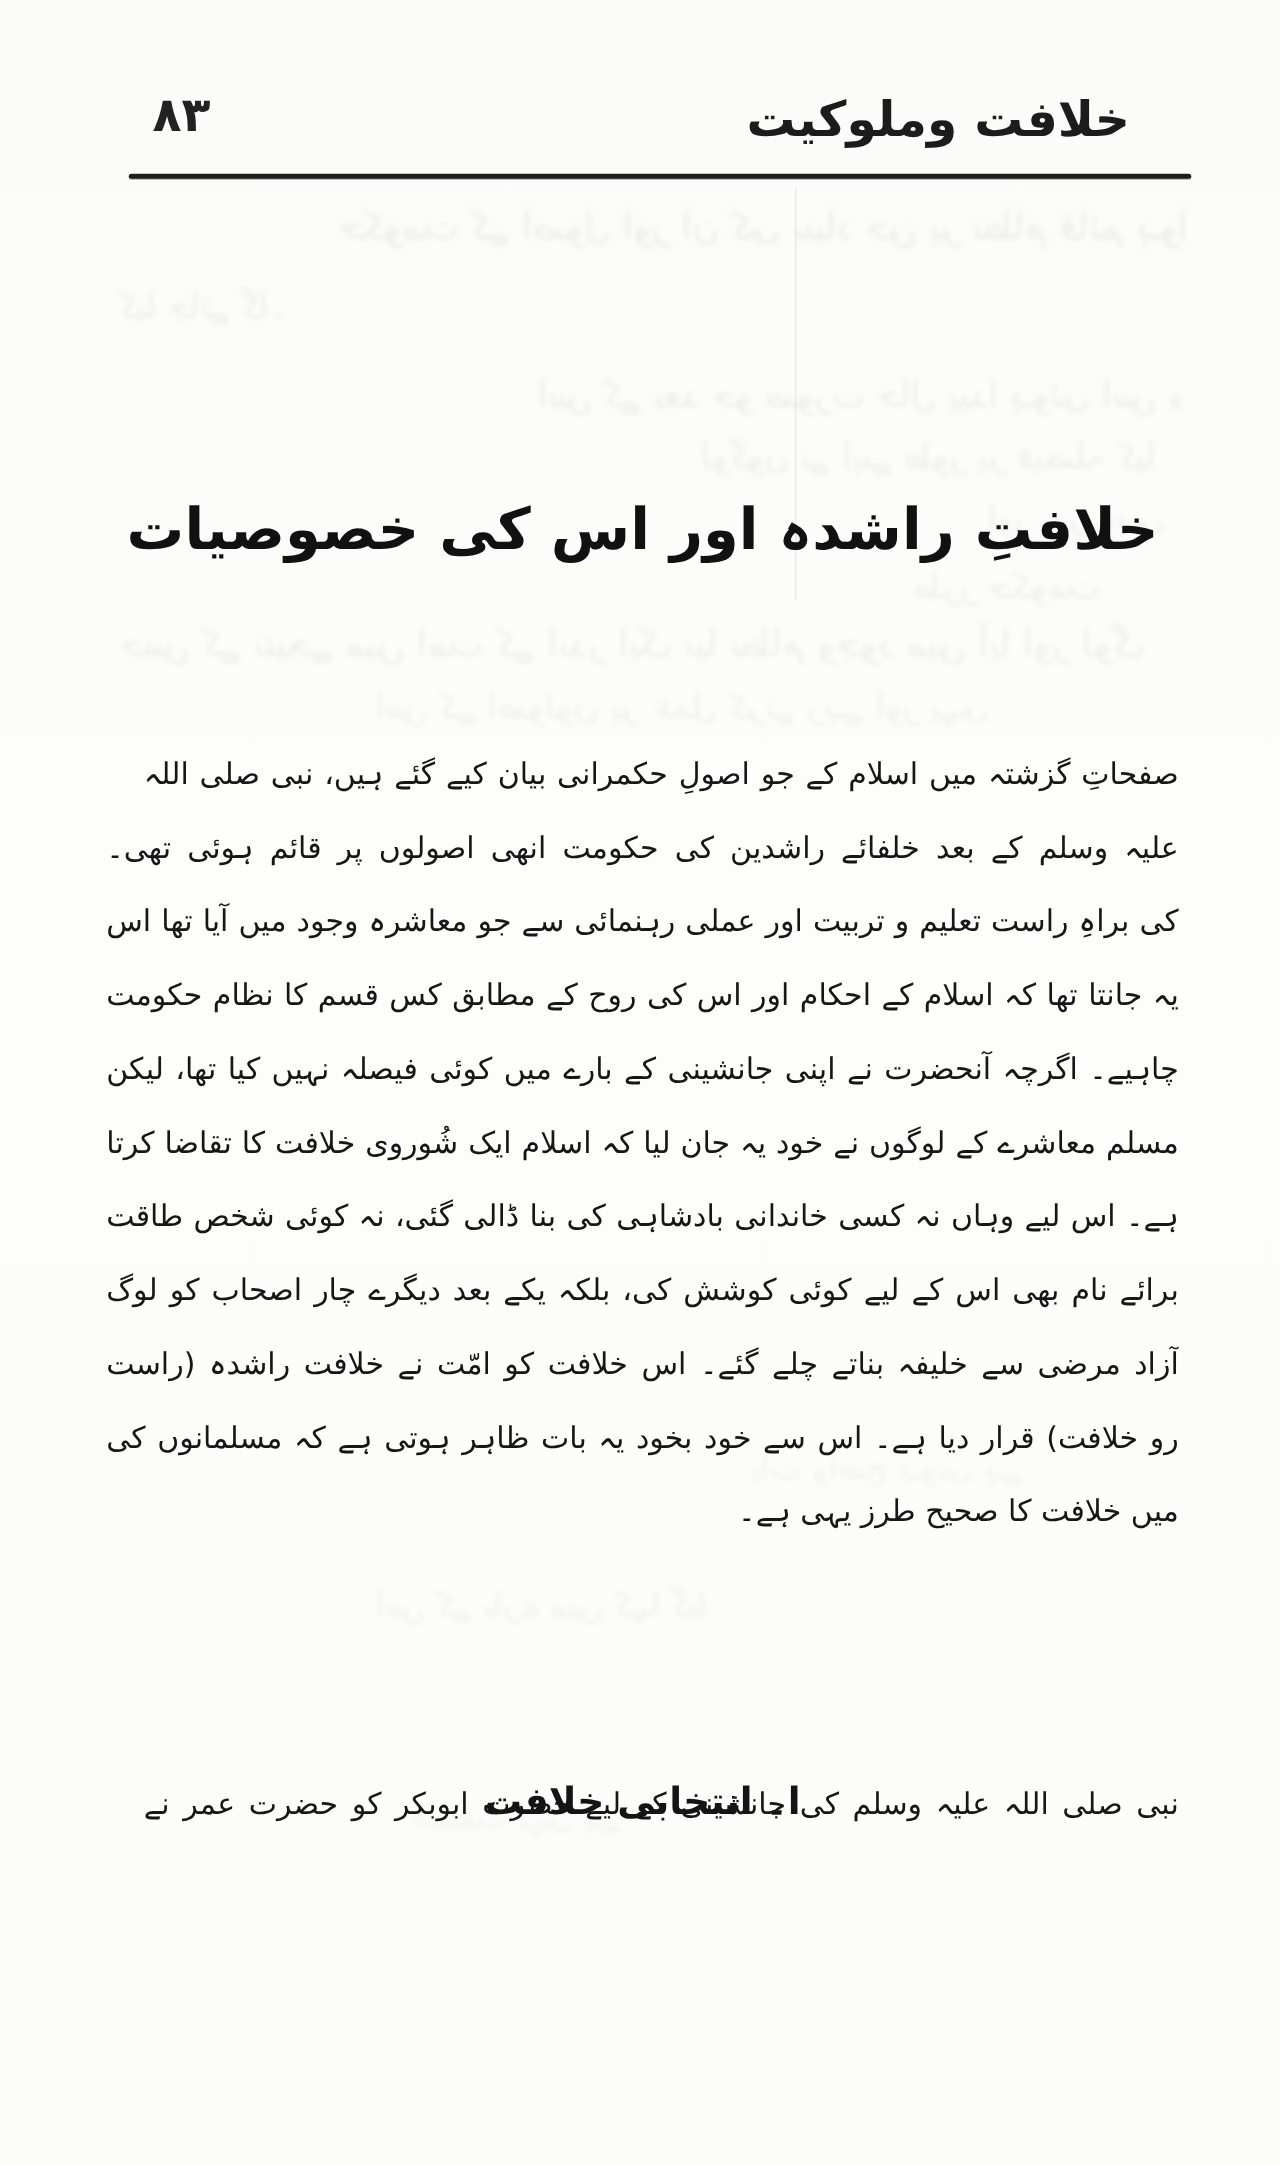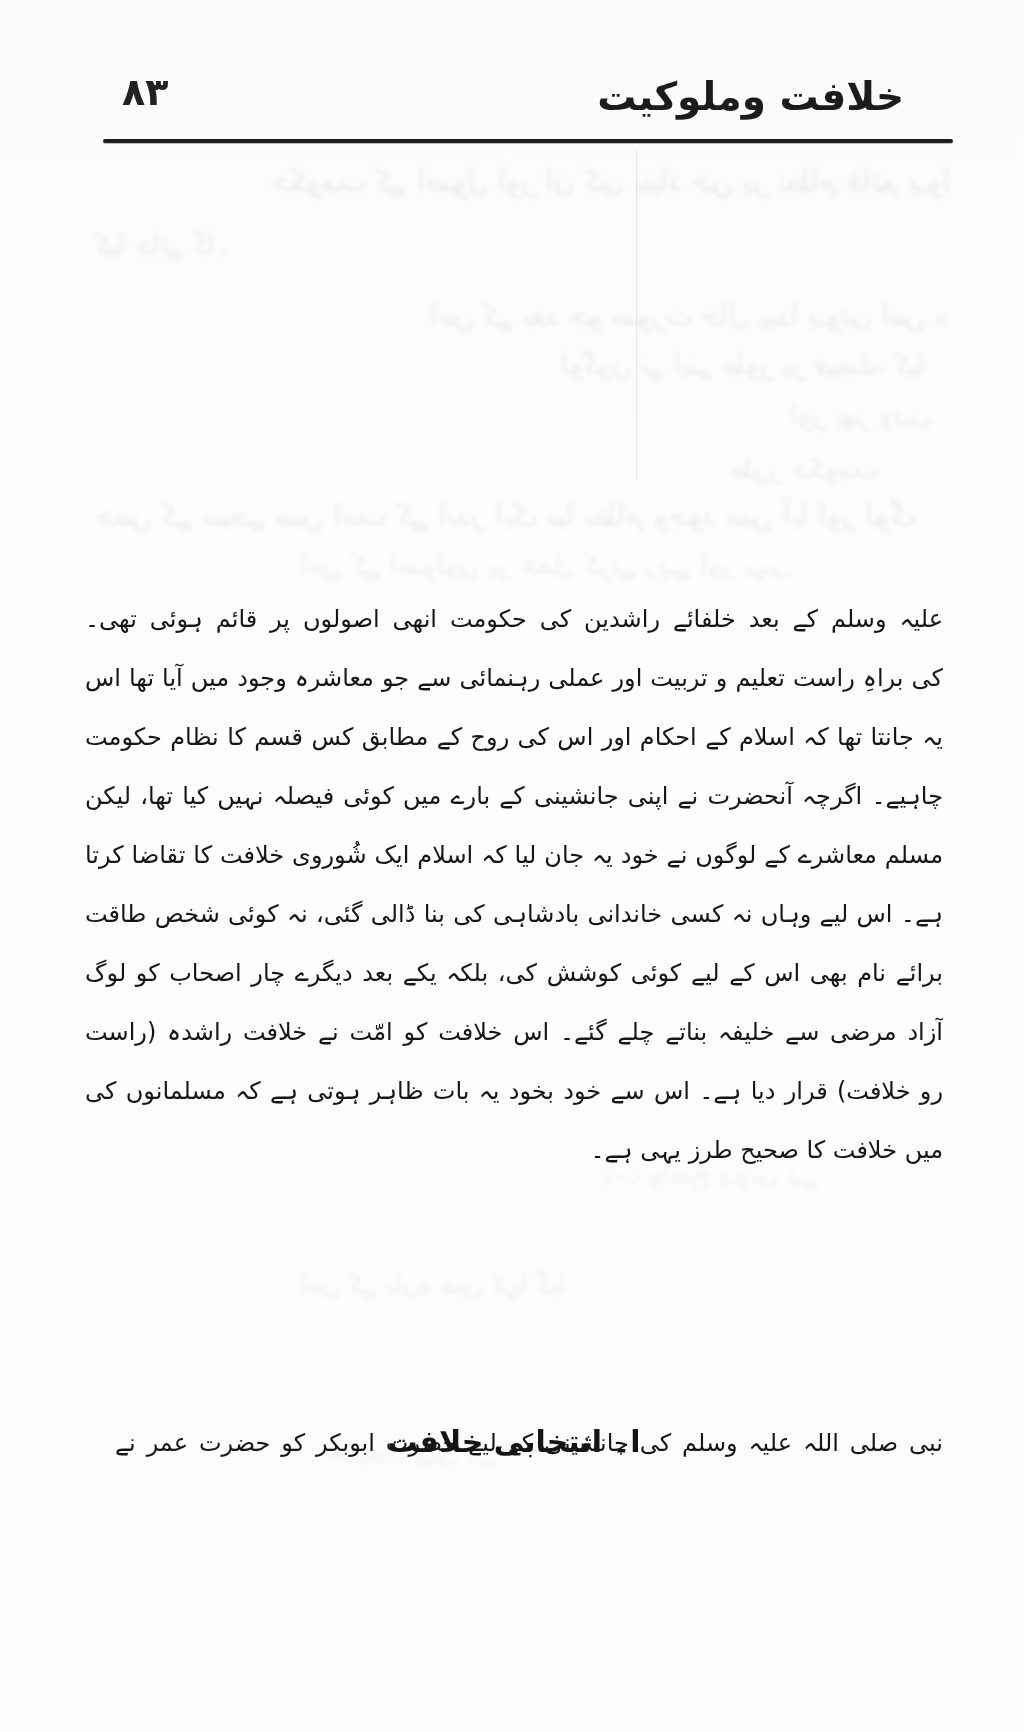--- a/index.html
+++ b/index.html
@@ -141,22 +141,24 @@
   <div class="ghost" style="top:548px; left:300px; width:640px; font-size:28px; opacity:0.11;">اس کے اصولوں پر عمل کرتے رہے اور یہی</div>
   <div class="ghost" style="top:1158px; left:600px; width:340px; font-size:27px; opacity:0.09;">بات واضح ہوتی ہے</div>
   <div class="ghost" style="top:1268px; left:300px; width:430px; font-size:27px; opacity:0.10;">اس کے بارے میں کہا گیا</div>
   <div class="ghost" style="top:1438px; left:330px; width:290px; font-size:26px; opacity:0.08;">حقیقت یہی ہے</div>
   <div class="scan-fold"></div>
 
   <div class="page-number">٨٣</div>
   <div class="running-title">خلافت وملوکیت</div>
   <div class="header-rule"></div>
 
+  <div class="chapter-title">خلافتِ راشدہ اور اس کی خصوصیات</div>
 
   <div class="body-block" id="para1">
+    <div class="body-line first-line">صفحاتِ گزشتہ میں اسلام کے جو اصولِ حکمرانی بیان کیے گئے ہیں، نبی صلی اللہ</div>
     <div class="body-line">علیہ وسلم کے بعد خلفائے راشدین کی حکومت انھی اصولوں پر قائم ہوئی تھی۔ آنحضرت</div>
     <div class="body-line">کی براہِ راست تعلیم و تربیت اور عملی رہنمائی سے جو معاشرہ وجود میں آیا تھا اس کا ہر فرد</div>
     <div class="body-line">یہ جانتا تھا کہ اسلام کے احکام اور اس کی روح کے مطابق کس قسم کا نظام حکومت بننا</div>
     <div class="body-line">چاہیے۔ اگرچہ آنحضرت نے اپنی جانشینی کے بارے میں کوئی فیصلہ نہیں کیا تھا، لیکن</div>
     <div class="body-line">مسلم معاشرے کے لوگوں نے خود یہ جان لیا کہ اسلام ایک شُوروی خلافت کا تقاضا کرتا</div>
     <div class="body-line">ہے۔ اس لیے وہاں نہ کسی خاندانی بادشاہی کی بنا ڈالی گئی، نہ کوئی شخص طاقت استعمال کر</div>
     <div class="body-line">برائے نام بھی اس کے لیے کوئی کوشش کی، بلکہ یکے بعد دیگرے چار اصحاب کو لوگ اپنی</div>
     <div class="body-line">آزاد مرضی سے خلیفہ بناتے چلے گئے۔ اس خلافت کو امّت نے خلافت راشدہ (راست</div>
     <div class="body-line">رو خلافت) قرار دیا ہے۔ اس سے خود بخود یہ بات ظاہر ہوتی ہے کہ مسلمانوں کی نگاہ</div>
     <div class="body-line last-line">میں خلافت کا صحیح طرز یہی ہے۔</div>

